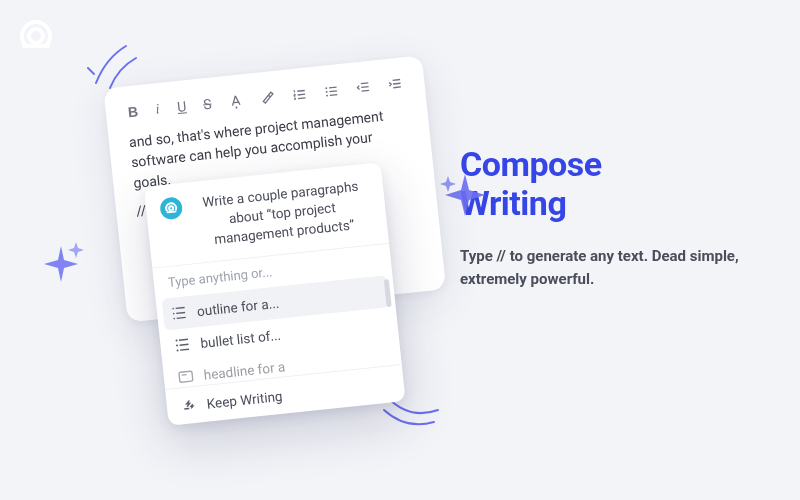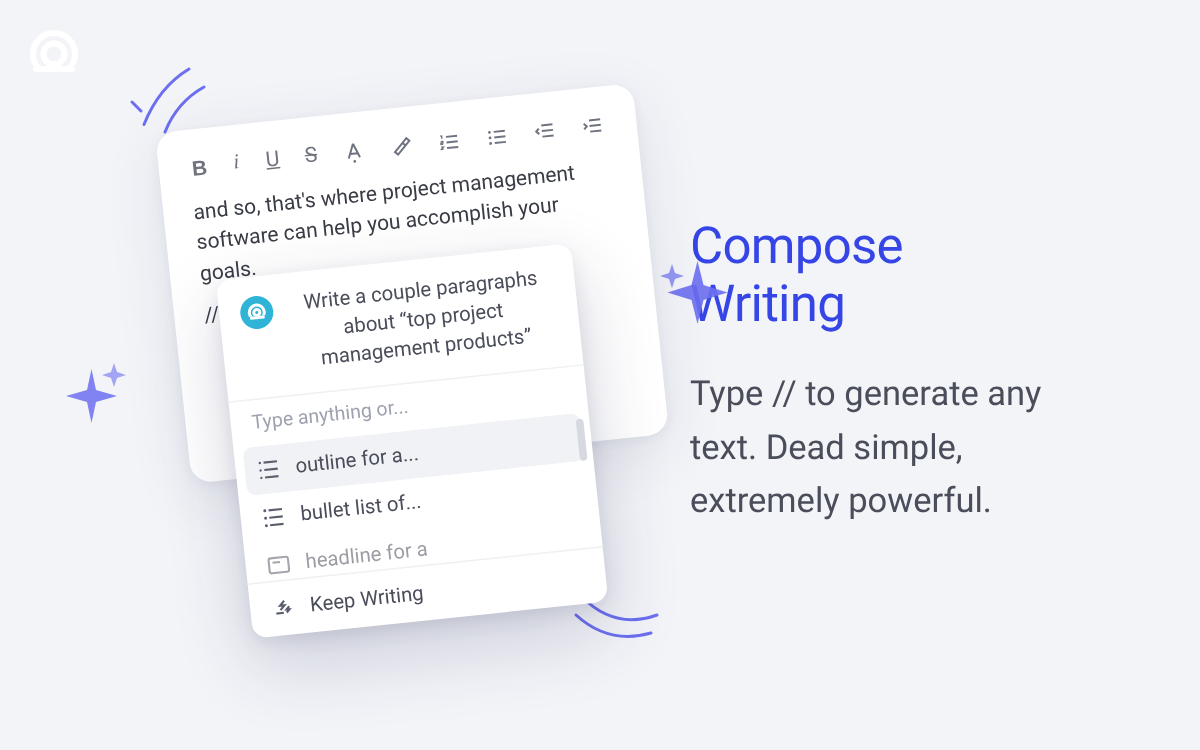--- a/index.html
+++ b/index.html
@@ -23,30 +23,31 @@
 
   
   .copy {
     position: absolute;
     right: 60px;
     top: 145px;
     width: 280px;
   }
   .copy h1 {
     font-size: 34px;
-    font-weight: 400;
+    font-weight: 700;
     line-height: 1.15;
     color: #3545e6;
     margin-bottom: 22px;
     letter-spacing: -0.5px;
   }
   .copy p {
-    font-size: 23px;
+    font-size: 15px;
     line-height: 1.55;
     color: #4a4d5a;
+    font-weight: bold;
   }
 
   
   .stage {
     position: absolute;
     left: 110px;
     top: 75px;
     width: 320px;
     transform: rotate(-6deg);
     transform-origin: 40% 30%;

